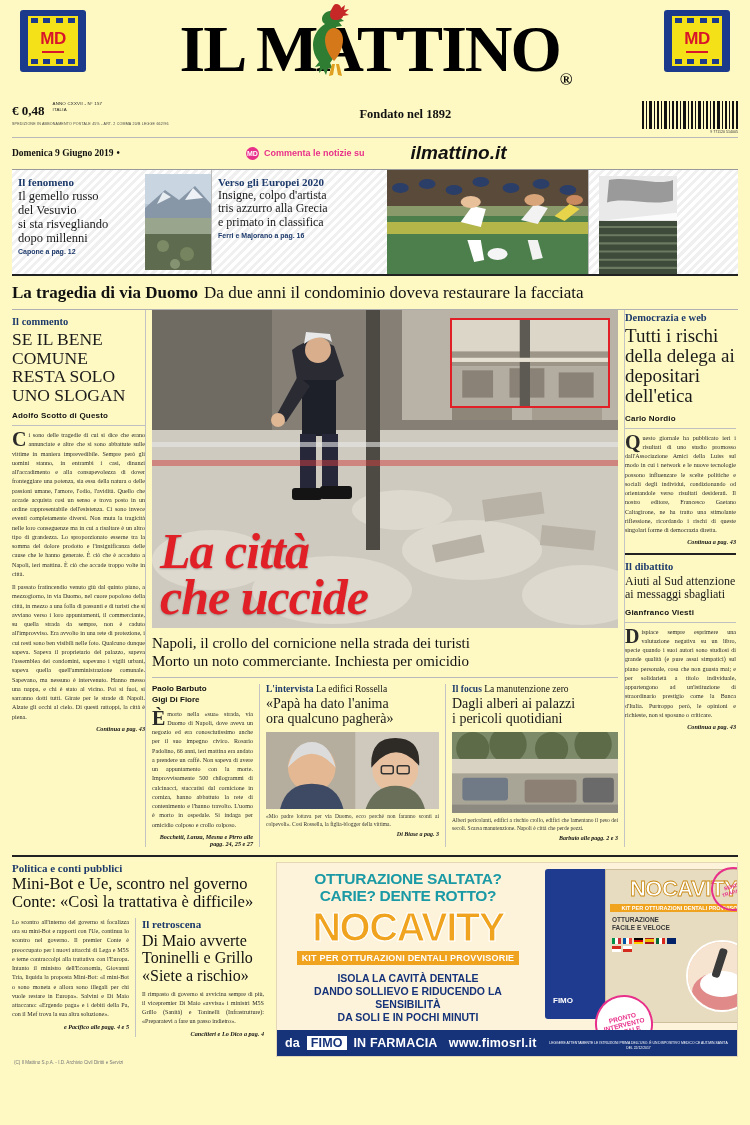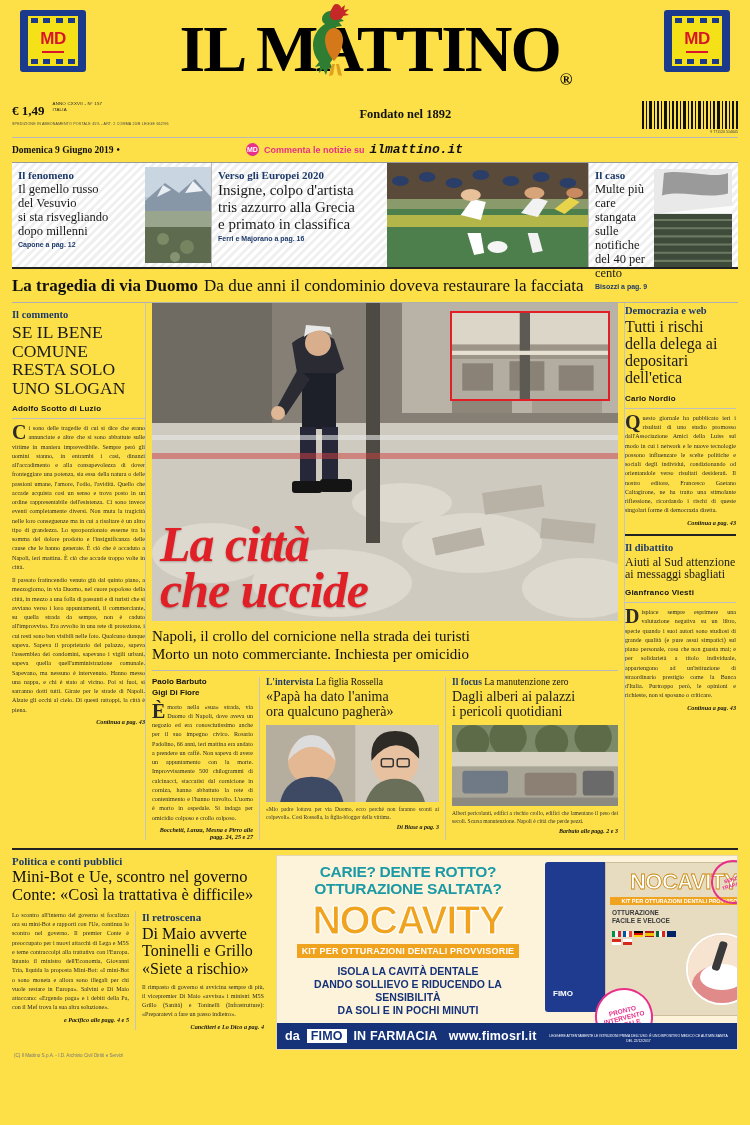--- a/index.html
+++ b/index.html
@@ -1,17 +1,17 @@
 <!DOCTYPE html>
 <html><head>
 <meta charset="utf-8">
 <style>
   html,body{margin:0;padding:0;background:#ffffff;}
   body{width:750px;height:1125px;font-family:"Liberation Serif",serif;color:#111;overflow:hidden;}
-  .page{position:relative;width:750px;height:1125px;background:#fde047;box-sizing:border-box;padding:0 8px;}
+  .page{position:relative;width:750px;height:1125px;background:#fef9c3;box-sizing:border-box;padding:0 8px;}
 
   
   .masthead{position:relative;height:105px;display:flex;align-items:center;justify-content:center;}
   .md-logo{position:absolute;top:10px;width:66px;height:62px;background:#1b3a8c;border-radius:3px;display:flex;align-items:center;justify-content:center;}
   .md-logo.left{left:12px;} .md-logo.right{right:12px;}
   .md-inner{width:50px;height:50px;background:#f5e118;display:flex;align-items:center;justify-content:center;flex-direction:column;position:relative;}
   .md-text{font-family:"Liberation Sans",sans-serif;font-weight:bold;color:#d8152a;font-size:17px;letter-spacing:-0.5px;line-height:1;}
   .md-bar{width:22px;height:2px;background:#d8152a;margin-top:4px;}
   .md-dots{position:absolute;top:2px;left:3px;right:3px;height:5px;display:flex;justify-content:space-between;}
   .md-dots.bot{top:auto;bottom:2px;}
@@ -32,29 +32,29 @@
   .barcode{height:28px;width:96px;display:block;}
   .barcode-num{font-size:3.6px;font-family:"Liberation Sans",sans-serif;color:#333;margin-top:1px;}
   .hr-thin{border:0;border-top:1px solid #b9b9b9;margin:3px 4px 0 4px;}
 
   
   .date-row{display:flex;align-items:center;padding:4px 4px 5px 4px;}
   .date-txt{font-size:9.5px;font-weight:bold;font-family:"Liberation Serif",serif;}
   .comment-strip{display:flex;align-items:center;margin-left:126px;gap:5px;}
   .bubble{width:13px;height:13px;border-radius:50%;background:#e8308a;color:#fff;font-size:7px;font-weight:bold;display:flex;align-items:center;justify-content:center;font-family:"Liberation Sans",sans-serif;}
   .comment-txt{font-size:9px;font-weight:bold;color:#e8308a;font-family:"Liberation Sans",sans-serif;}
-  .site-txt{font-size:13px;font-style:italic;font-weight:bold;color:#111;font-family:Liberation Mono, monospace;}
+  .site-txt{font-size:19px;font-style:italic;font-weight:bold;color:#111;font-family:Liberation Sans, sans-serif;margin-left:41px;}
 
   
   .teasers{display:flex;border-top:1px solid #999;border-bottom:2px solid #222;margin:0 4px;height:104px;
     background:repeating-linear-gradient(135deg,#ffffff 0 3px,#f0f0f0 3px 6px);}
   .tz{padding:6px 6px 0 6px;box-sizing:border-box;}
   .tz-k{font-size:11px;font-weight:bold;color:#1d3a6b;font-family:"Liberation Serif",serif;margin-bottom:1px;}
   .tz-h{font-size:12.5px;line-height:1.12;font-family:"Liberation Serif",serif;color:#1a1a1a;}
-  .tz-h.big{font-size:15px;line-height:1.12;}
+  .tz-h.big{font-size:12px;line-height:1.12;}
   .tz-by{font-size:7px;font-weight:bold;font-family:"Liberation Sans",sans-serif;color:#1d3a6b;margin-top:3px;}
   .t1{width:133px;}
   .t-img{width:66px;align-self:stretch;margin:4px 0;}
   .t2{width:176px;border-left:1px solid #bbb;}
   .t-img2{flex:1;align-self:stretch;margin:0;}
   .t3{width:150px;border-left:1px solid #bbb;}
   .vesuvio{width:100%;height:100%;display:block;}
 
   
   .lead-band{display:flex;align-items:baseline;border-bottom:1px solid #b0b0b0;margin:0 4px;padding:7px 0 6px 0;}
@@ -184,21 +184,21 @@
             <i></i>
             <i></i>
             <i></i>
           </div>
       </div>
     </div>
   </div>
 
   <div class="meta-row">
     <div class="price-block">
-      <span class="price">€ 1,49</span>
+      <span class="price">€ 0,48</span>
       <span class="price-side">
         <span>ANNO CXXVII - N° 157</span><br>
         <span>ITALIA</span>
       </span>
       <div class="tiny-legal">SPEDIZIONE IN ABBONAMENTO POSTALE 45% - ART. 2 COMMA 20/B LEGGE 662/96</div>
     </div>
     <div class="founded">Fondato nel 1892</div>
     <div class="barcode-wrap">
       <svg class="barcode" viewBox="0 0 96 28" preserveAspectRatio="none">
         <g fill="#111">
@@ -296,28 +296,20 @@
         <circle cx="50" cy="32" r="6" fill="#e8c09a"></circle>
         <path d="M80 50 l8-16 8 4 -6 16z" fill="#f2f2f2"></path>
         <circle cx="88" cy="30" r="6" fill="#d8a57a"></circle>
         <path d="M84 70 l3 20 6-2 -3-18z" fill="#f2f2f2"></path>
         <path d="M100 46 l9-12 6 5 -9 12z" fill="#e8d44a"></path>
         <circle cx="112" cy="30" r="5" fill="#c98a60"></circle>
         <circle cx="66" cy="84" r="6" fill="#f5f5f5"></circle>
       </svg>
     </div>
     <div class="tz t3" style="display:flex;">
-      <div style="flex:1">
-        <div class="tz-k">Il caso</div>
-        <div class="tz-h" style="white-space:pre-line">Multe più care
-stangata
-sulle notifiche
-del 40 per cento</div>
-        <div class="tz-by">Bisozzi a pag. 9</div>
-      </div>
       <div style="width:78px;margin-left:4px">
         <svg class="vesuvio" viewBox="0 0 78 96" preserveAspectRatio="none">
           <rect width="78" height="96" fill="#fbfbfb"></rect>
           <path d="M0 0 L78 0 L78 36 L0 44Z" fill="#e9e9e9"></path>
           <path d="M10 4 C30 0 60 10 74 4 L74 24 C52 30 26 20 8 26Z" fill="#9a9a9a"></path>
           <rect y="44" width="78" height="52" fill="#3e4a3a"></rect>
           <g stroke="#6d7a62" stroke-width="2">
             <line x1="0" y1="50" x2="78" y2="50"></line>
               <line x1="0" y1="58" x2="78" y2="58"></line>
             <line x1="0" y1="66" x2="78" y2="66"></line>
@@ -338,21 +330,21 @@
   </div>
 
   <div class="grid">
 
     <div class="col-left">
       <div class="kicker">Il commento</div>
       <div class="edit-title" style="white-space:pre-line">SE IL BENE
 COMUNE
 RESTA SOLO
 UNO SLOGAN</div>
-      <div class="author">Adolfo Scotto di Luzio</div>
+      <div class="author">Adolfo Scotto di Questo</div>
       <hr class="rule-s">
       <div class="body-txt dc">Ci sono delle tragedie di cui si dice che erano annunciate e altre che si sono abbattute sulle vittime in maniera imprevedibile. Sempre però gli uomini stanno, in entrambi i casi, dinanzi all'accadimento e alla consapevolezza di dover fronteggiare una potenza, sia essa della natura o delle passioni umane, l'amore, l'odio, l'avidità. Quello che accade acquista così un senso e trova posto in un ordine rappresentabile dell'esistenza. Ci sono invece eventi completamente diversi. Non muta la tragicità nelle loro conseguenze ma in cui a risaltare è un altro tipo di grandezza. Lo sproporzionato esserne tra la somma del dolore prodotto e l'insignificanza delle cause che le hanno generate. È ciò che è accaduto a Napoli, ieri mattina. È ciò che accade troppo volte in città.</div>
       <div class="body-txt" style="margin-top:4px">Il passato fratincendio venuto giù dal quinto piano, a mezzogiorno, in via Duomo, nel cuore popoloso della città, in mezzo a una folla di passanti e di turisti che si avviano verso i loro appuntamenti, il commerciante, su quella strada da sempre, non è caduto all'improvviso. Era avvolto in una rete di protezione, i cui resti sono ben visibili nelle foto. Qualcuno dunque sapeva. Sapeva il proprietario del palazzo, sapeva l'assemblea dei condomini, sapevano i vigili urbani, sapeva quella quell'amministrazione comunale. Sapevano, ma nessuno è intervenuto. Hanno messo una nappa, e chi è stato al vicino. Poi si fuoi, si sarranno dotti tutti. Girate per le strade di Napoli. Alzate gli occhi al cielo. Di questi rattoppi, la città è piena.</div>
       <div class="contin">Continua a pag. 43</div>
     </div>
 
     <div class="col-mid">
       <div class="hero">
         <svg viewBox="0 0 466 318" preserveAspectRatio="none" style="position:absolute;inset:0;width:100%;height:100%">
           <rect width="466" height="318" fill="#9c958a"></rect>
@@ -414,21 +406,21 @@
 
       <div class="mid3">
         <div class="m1">
           <div class="byl" style="white-space:pre-line">Paolo Barbuto
 Gigi Di Fiore</div>
           <div class="body-txt dc">È morto nella «sua» strada, via Duomo di Napoli, dove aveva un negozio ed era conosciutissimo anche per il suo impegno civico. Rosario Padolino, 66 anni, ieri mattina era andato a prendere un caffè. Non sapeva di avere un appuntamento con la morte. Improvvisamente 500 chilogrammi di calcinacci, staccatisi dal cornicione in corniza, hanno abbattuto la rete di contenimento e l'hanno travolto. L'uomo è morto in ospedale. Si indaga per omicidio colposo e crollo colposo.</div>
           <div class="contin">Bocchetti, Lanza, Mesna e Pirro alle pagg. 24, 25 e 27</div>
         </div>
 
         <div class="m2">
-          <div class="mk"><b>L'intervista</b> <span>La figlia Rossella</span></div>
+          <div class="mk"><b>L'intervista</b> <span>La edifici Rossella</span></div>
           <div class="mh" style="white-space:pre-line">«Papà ha dato l'anima
 ora qualcuno pagherà»</div>
           <div style="margin-top:5px">
             <svg class="ph" viewBox="0 0 174 78" preserveAspectRatio="none">
               <rect width="174" height="78" fill="#c8c2b6"></rect>
               <rect x="0" y="0" width="90" height="78" fill="#b5ae9e"></rect>
               <rect x="90" y="0" width="84" height="78" fill="#cfc9bd"></rect>
               <circle cx="46" cy="36" r="24" fill="#e3b892"></circle>
               <path d="M22 36 q24 -28 48 0 q-6 -26 -24 -26 q-18 0 -24 26z" fill="#dcdcdc"></path>
               <path d="M14 78 q6 -26 32 -26 q26 0 32 26z" fill="#3e4a63"></path>
@@ -467,21 +459,21 @@
           </div>
           <div class="cap">Alberi pericolanti, edifici a rischio crollo, edifici che lamentano il peso dei secoli. Scarsa manutenzione. Napoli è città che perde pezzi.</div>
           <span class="cap-by">Barbuto alle pagg. 2 e 3</span>
         </div>
       </div>
     </div>
 
     <div class="col-right">
       <div>
         <div class="kicker" style="margin-top:2px">Democrazia e web</div>
-        <div class="edit-title" style="font-size:16px">Tutti i rischi
+        <div class="edit-title" style="font-size:19px">Tutti i rischi
 della delega
 ai depositari
 dell'etica</div>
         <div class="author">Carlo Nordio</div>
         <hr class="rule-s">
         <div class="body-txt dc">Questo giornale ha pubblicato ieri i risultati di uno studio promosso dall'Associazione Amici della Luiss sul modo in cui i network e le nuove tecnologie possono influenzare le scelte politiche e sociali degli individui, condizionando od orientandole verso risultati desiderati. Il nostro editore, Francesco Gaetano Caltagirone, ne ha tratto una stimolante riflessione, ricordando i rischi di queste singolari forme di democrazia diretta.</div>
         <div class="contin">Continua a pag. 43</div>
       </div>
       <hr style="border:0;border-top:2px solid #222;margin:8px 0 0 0">
       <div>
@@ -515,22 +507,22 @@
 «Siete a rischio»</div>
           <div class="body-txt" style="margin-top:5px">Il rimpasto di governo si avvicina sempre di più, il vicepremier Di Maio «avvisa» i ministri M5S Grillo (Sanità) e Toninelli (Infrastrutture): «Preparatevi a fare un passo indietro».</div>
           <div class="contin">Cancitieri e Lo Dico a pag. 4</div>
         </div>
       </div>
     </div>
 
     <div class="b-right">
       <div class="ad">
         <div class="ad-l">
+          <div class="ad-q">OTTURAZIONE SALTATA?</div>
           <div class="ad-q">CARIE?  DENTE ROTTO?</div>
-          <div class="ad-q">OTTURAZIONE SALTATA?</div>
           <div class="ad-brand">NOCAVITY</div>
           <div class="ad-kit">KIT PER OTTURAZIONI DENTALI PROVVISORIE</div>
           <div class="ad-claim" style="white-space:pre-line">ISOLA LA CAVITÀ DENTALE
 DANDO SOLLIEVO E RIDUCENDO LA SENSIBILITÀ
 DA SOLI E IN POCHI MINUTI</div>
         </div>
 
         <div class="ad-pack">
           <div class="ad-box-blue">
             <div class="fimo-mark">FIMO</div>

